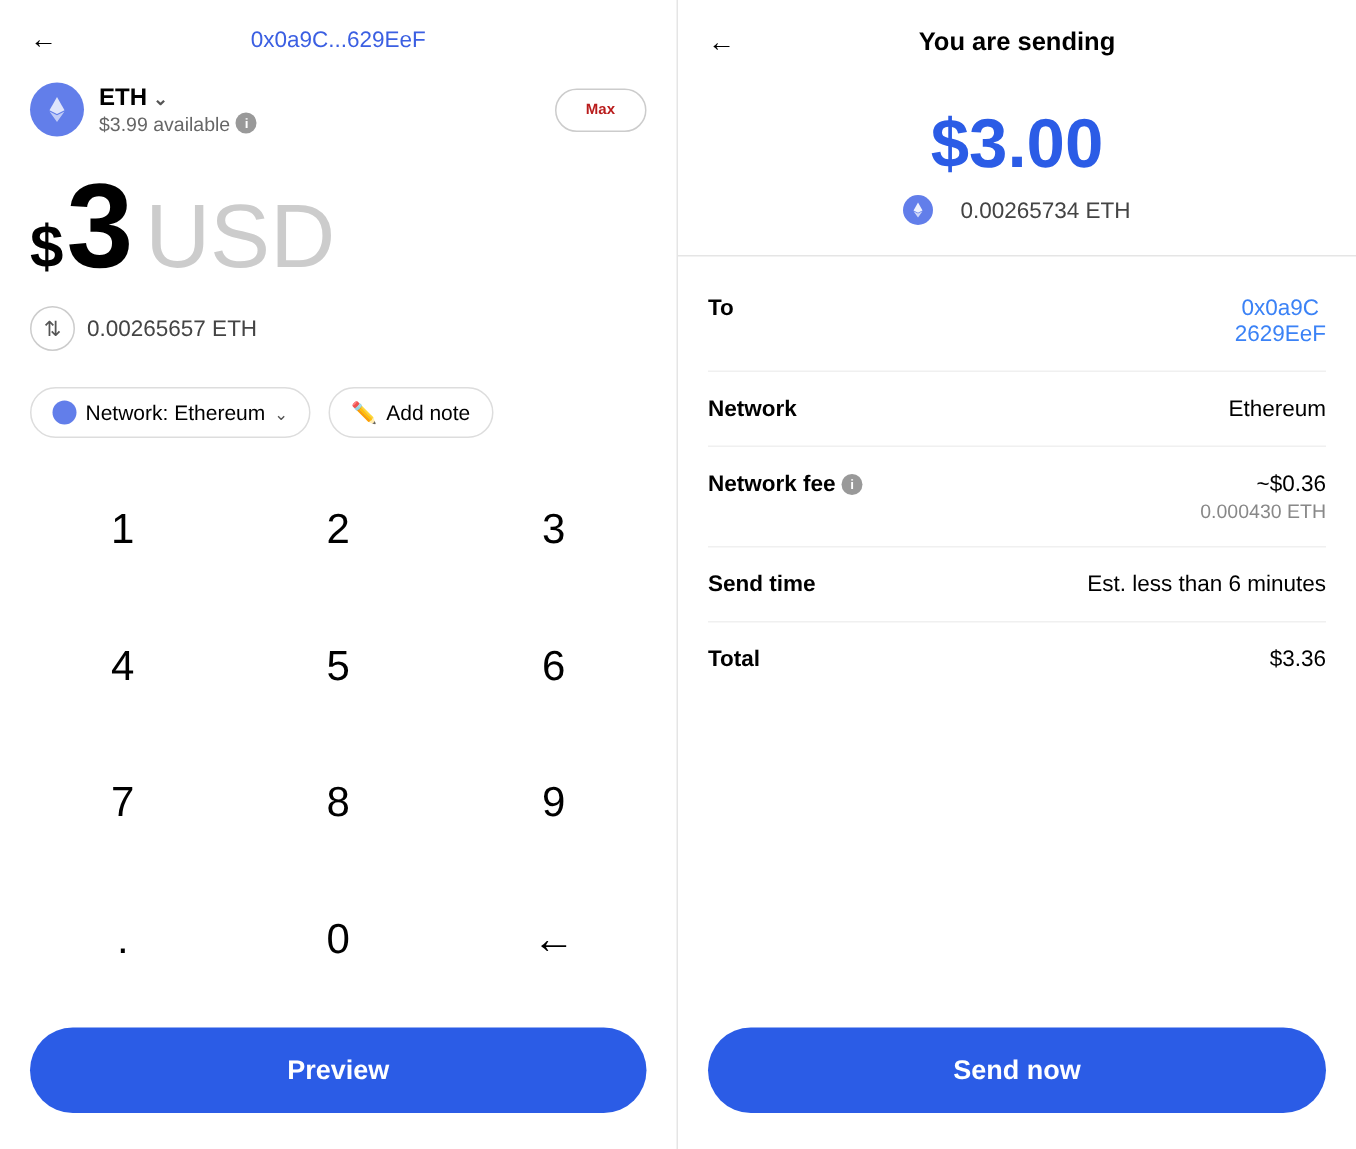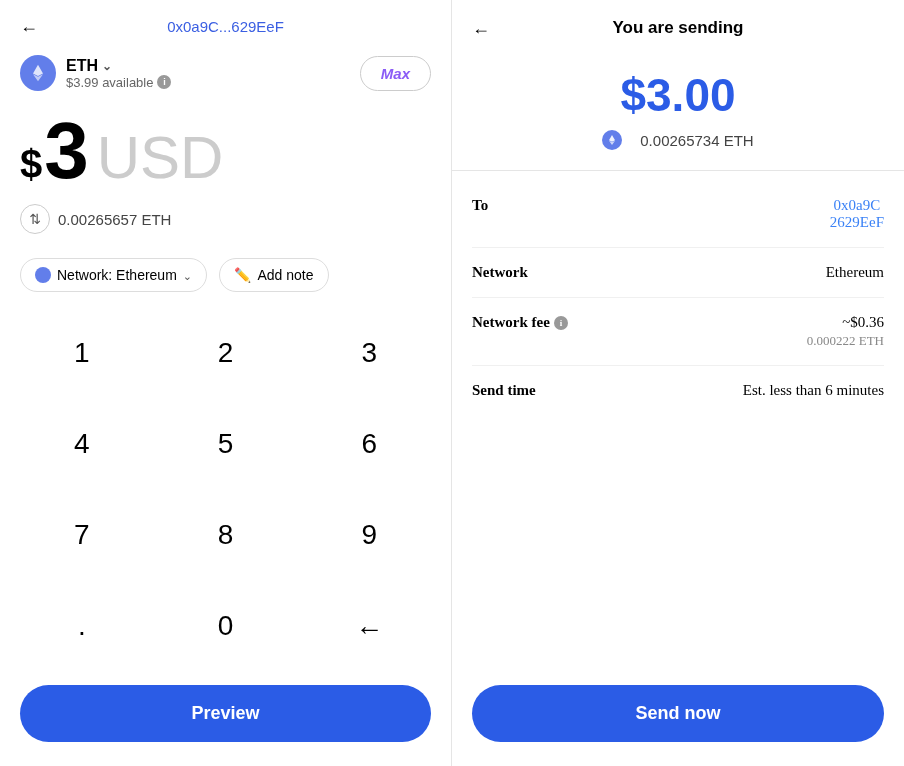--- a/index.html
+++ b/index.html
@@ -99,26 +99,25 @@
       align-items: center;
       justify-content: center;
       color: #fff;
       font-size: 9px;
       font-weight: bold;
     }
     .max-button {
       border: 1.5px solid #ccc;
       border-radius: 20px;
       padding: 8px 20px;
-      font-size: 15px;
-      font-weight: 600;
-      background: #fff;
-      cursor: pointer;
-      color: #8b5cf6;
-      font-style: italic;
+      font-size: 10px;
+      font-weight: 600;
+      background: #fff;
+      cursor: pointer;
+      color: #b91c1c;
     }
     .amount-display {
       padding: 10px 20px 4px;
       display: flex;
       align-items: baseline;
       gap: 2px;
     }
     .dollar-sign {
       font-size: 40px;
       font-weight: 700;
@@ -284,21 +283,20 @@
     .details-section {
       padding: 10px 20px;
       flex: 1;
     }
     .detail-row {
       display: flex;
       justify-content: space-between;
       align-items: flex-start;
       padding: 16px 0;
       border-bottom: 1px solid #f0f0f0;
-      font-family: Liberation Serif, serif;
     }
     .detail-row:last-child {
       border-bottom: none;
     }
     .detail-label {
       font-size: 15px;
       font-weight: 600;
       color: #000;
       display: flex;
       align-items: center;
@@ -447,26 +445,30 @@
         <span class="detail-value">Ethereum</span>
       </div>
 
       <div class="detail-row">
         <span class="detail-label">
           <span>Network fee</span>
           <span class="info-icon">i</span>
         </span>
         <div>
           <div class="detail-value">~$0.36</div>
-          <div class="detail-value-sub">0.000222 ETH</div>
+          <div class="detail-value-sub">0.000430 ETH</div>
         </div>
       </div>
 
       <div class="detail-row">
         <span class="detail-label">Send time</span>
         <span class="detail-value">Est. less than 6 minutes</span>
       </div>
 
+      <div class="detail-row">
+        <span class="detail-label">Total</span>
+        <span class="detail-value">$3.36</span>
+      </div>
     </div>
 
     <button class="send-now-button">Send now</button>
   </div>
 </div>
 
 </body></html>

